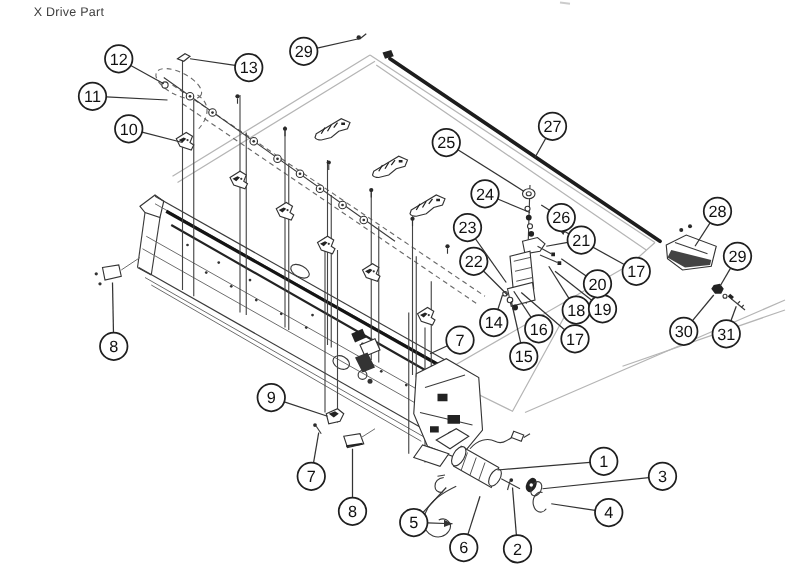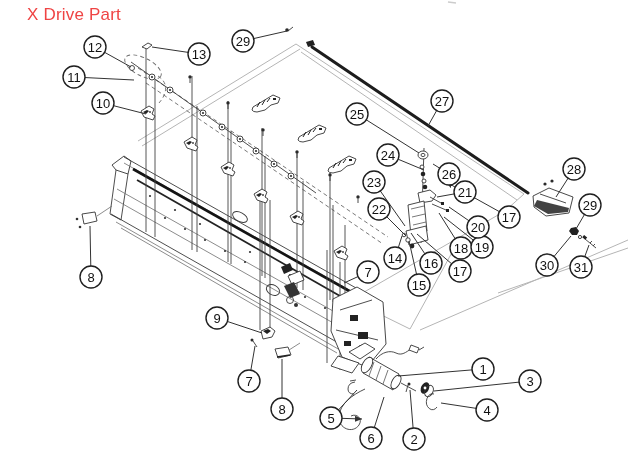--- a/index.html
+++ b/index.html
@@ -1,18 +1,18 @@
 <!DOCTYPE html>
 <html><head>
 <meta charset="utf-8">
 <style>
   html,body{margin:0;padding:0;background:#fff;}
   .canvas{position:relative;width:630px;height:468px;background:#ffffff;overflow:hidden;
           font-family:"Liberation Sans",sans-serif;}
-  .page-title{position:absolute;left:27px;top:5px;font-size:17px;color:#ef4444;letter-spacing:.2px;}
+  .page-title{position:absolute;left:27px;top:5px;font-size:10px;color:#404040;letter-spacing:.2px;}
   svg{position:absolute;left:0;top:0;}
   .thin{stroke:#b5b5b5;stroke-width:1;fill:none;}
   .dash{stroke:#6a6a6a;stroke-width:.9;fill:none;stroke-dasharray:4 3;}
   .ln{stroke:#3a3a3a;stroke-width:.9;fill:none;}
   .ln2{stroke:#6e6e6e;stroke-width:.8;fill:none;}
   .rail{stroke:#141414;stroke-width:2.6;fill:none;}
   .rail2{stroke:#222;stroke-width:1.7;fill:none;}
   .belt{stroke:#1d1d1d;stroke-width:3;fill:none;stroke-linecap:round;}
   .part{fill:#fff;stroke:#333;stroke-width:.9;}
   .darkpart{fill:#222;stroke:none;}

